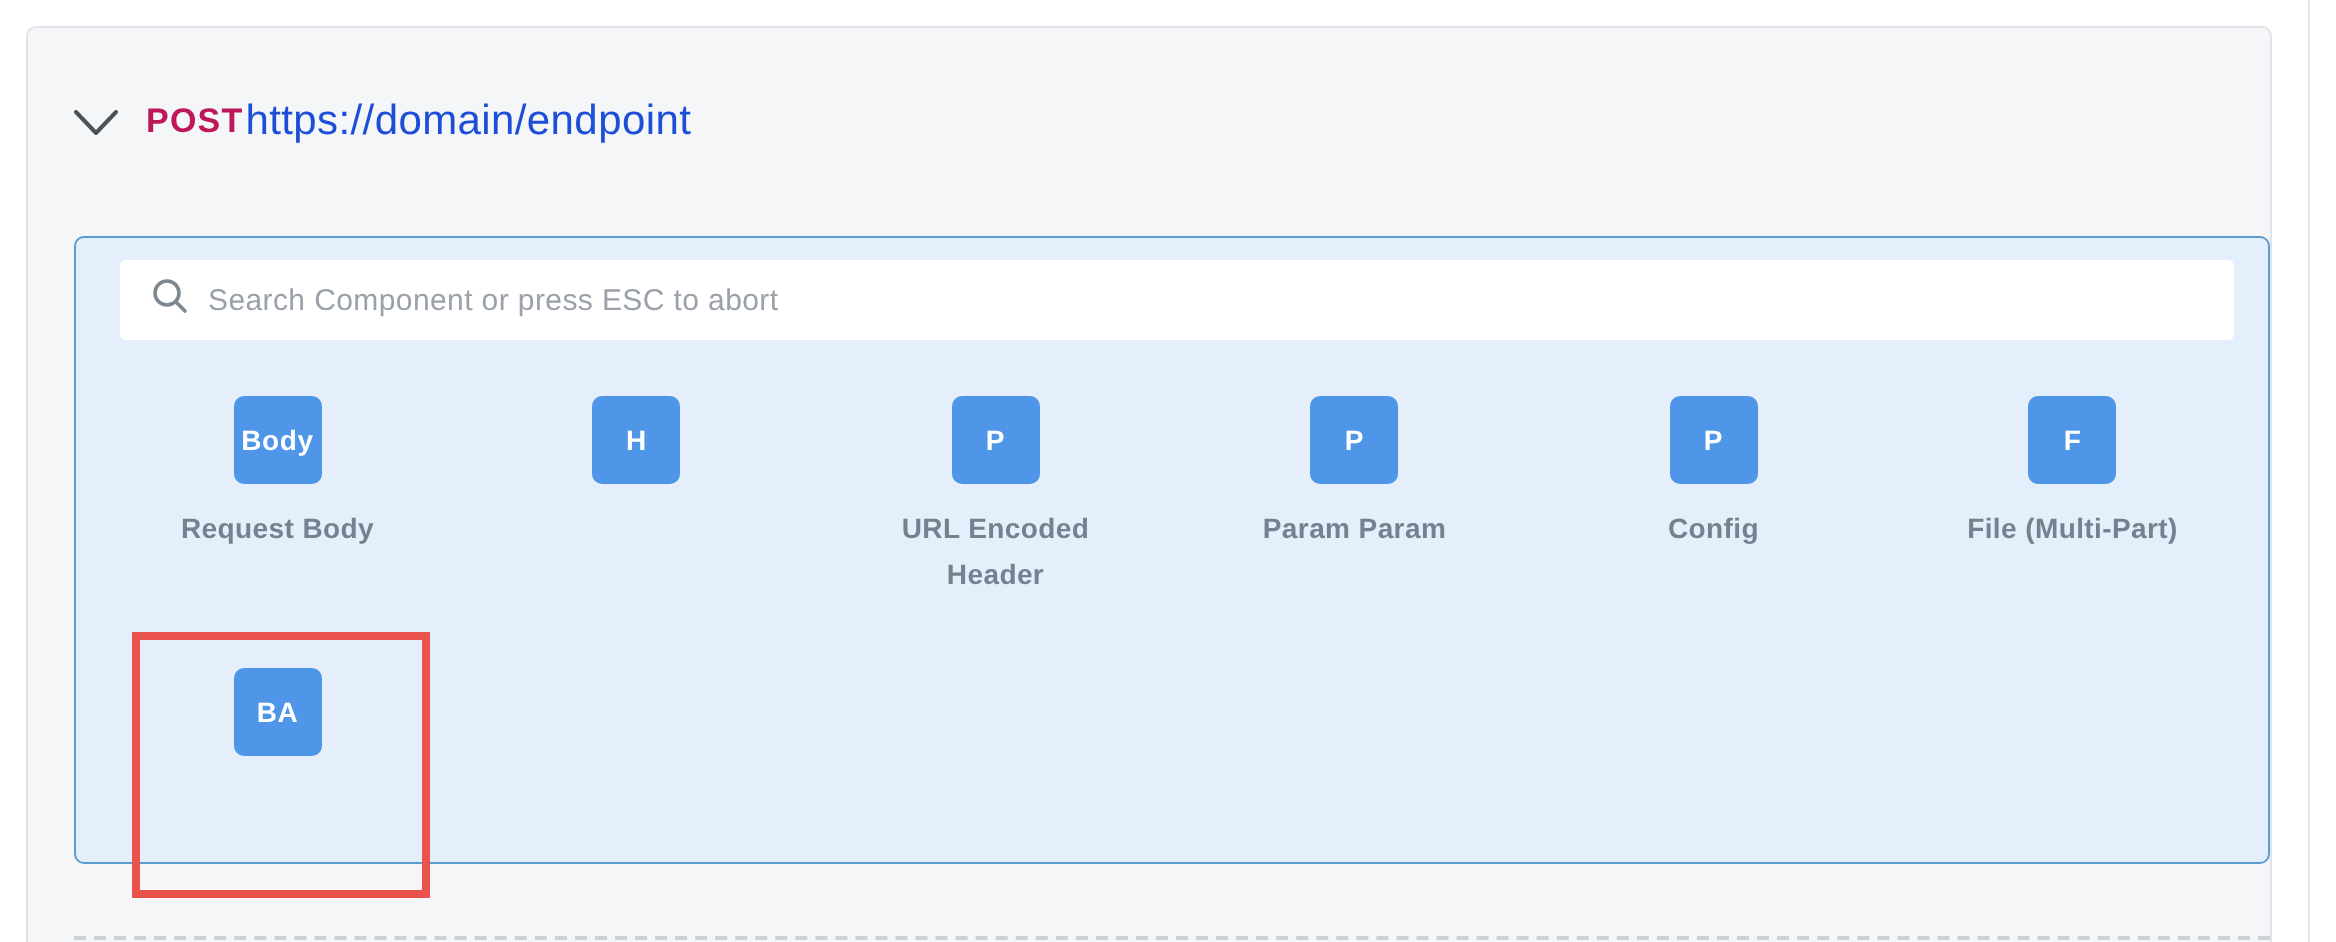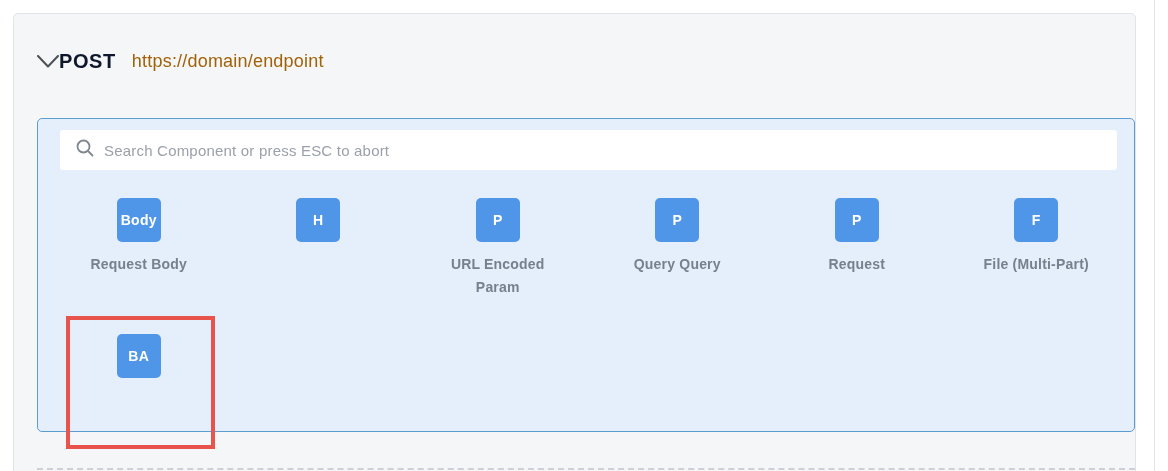--- a/index.html
+++ b/index.html
@@ -8,23 +8,23 @@
   .page { position: relative; width: 1168px; height: 471px; background: #ffffff; }
 
   
   .card { position: absolute; left: 13px; top: 13px; width: 1123px; height: 466px;
     background: #f5f6f8; border: 1px solid #e0e3e7; border-radius: 5px; }
 
   
   .card-header { position: absolute; left: 23px; top: 36px; height: 22px;
     display: flex; align-items: center; cursor: pointer; }
   .chev { width: 22px; height: 13px; display: block; }
-  .method { font-size: 20px; font-weight: 700; color: #0f172a;
+  .method { margin-left: 14px; font-size: 17px; font-weight: 700; color: #be185d;
     letter-spacing: 0.6px; }
-  .url { margin-left: 16px; font-size: 18px; color: #a16207; letter-spacing: 0.2px; }
+  .url { margin-left: 1px; font-size: 21px; color: #1d4ed8; letter-spacing: 0.2px; }
 
   
   .panel { position: absolute; left: 23px; top: 104px; right: 0; height: 314px;
     background: #e5effb; border: 1px solid #5b9dd0; border-radius: 5px; }
 
   
   .searchbox { position: absolute; left: 22px; right: 17px; top: 11px; height: 40px;
     background: #ffffff; border-radius: 3px; display: flex; align-items: center; }
   .searchbox svg { margin-left: 16px; flex: 0 0 auto; }
   .searchbox input { flex: 1; border: 0; outline: 0; background: transparent;
@@ -87,29 +87,29 @@
       <div class="grid">
         <div class="cell">
           <div class="badge">Body</div>
           <div class="label">Request Body</div>
         </div>
         <div class="cell">
           <div class="badge">H</div>
         </div>
         <div class="cell">
           <div class="badge">P</div>
-          <div class="label">URL Encoded Param</div>
+          <div class="label">URL Encoded Header</div>
         </div>
         <div class="cell">
           <div class="badge">P</div>
-          <div class="label">Query Query</div>
+          <div class="label">Param Param</div>
         </div>
         <div class="cell">
           <div class="badge">P</div>
-          <div class="label">Request</div>
+          <div class="label">Config</div>
         </div>
         <div class="cell">
           <div class="badge">F</div>
           <div class="label">File (Multi-Part)</div>
         </div>
         <div class="cell">
           <div class="badge">BA</div>
         </div>
       </div>
 

